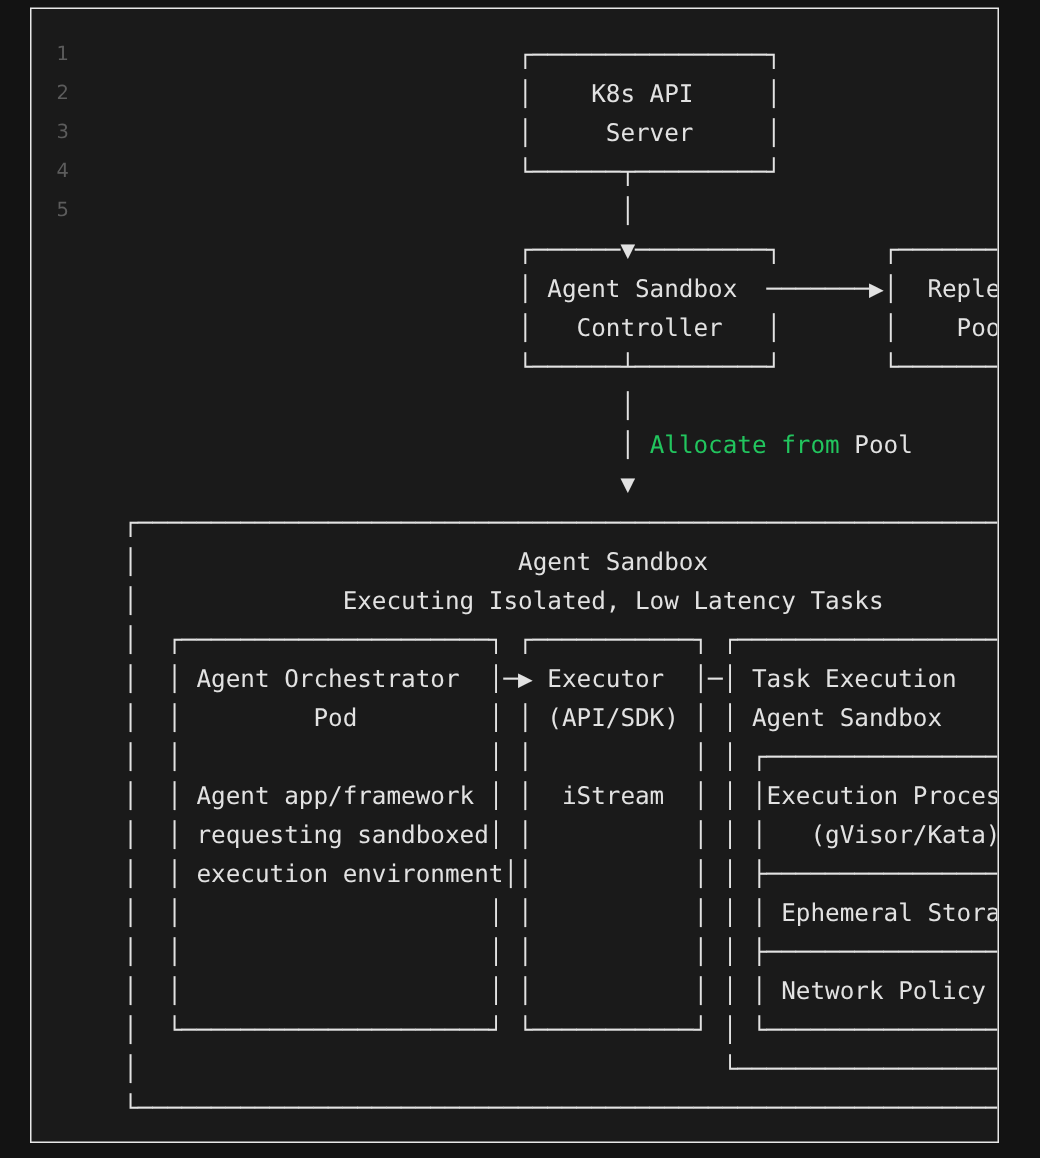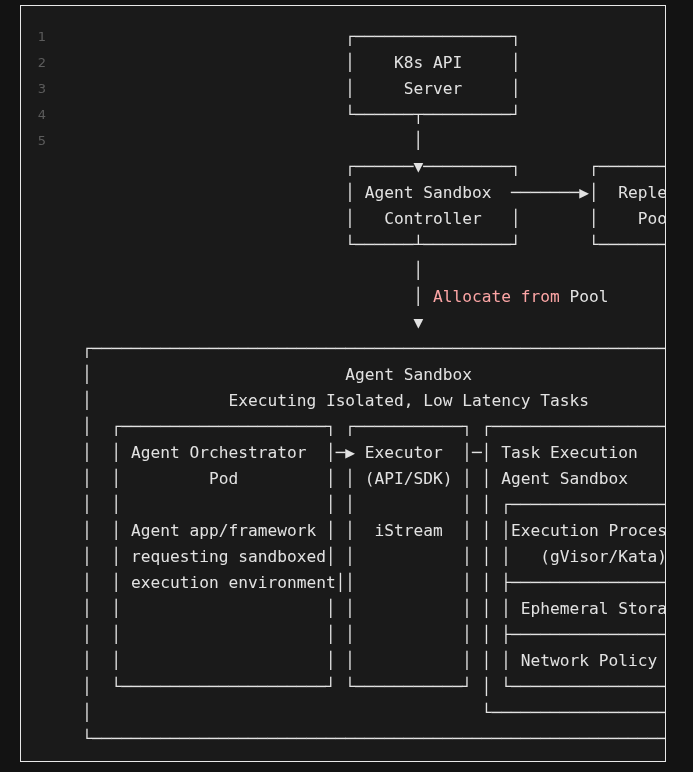--- a/index.html
+++ b/index.html
@@ -64,21 +64,21 @@
     margin: 0;
     padding: 0;
     font-family: "DejaVu Sans Mono", "Liberation Mono", monospace;
     font-size: 16.2px;
     line-height: 26px;
     letter-spacing: 0px;
     color: #e2e2e2;
     white-space: pre;
     -webkit-font-smoothing: antialiased;
   }
-  pre.art .kw { color: #fca5a5; }
+  pre.art .kw { color: #22c55e; }
 </style>
 </head>
 <body>
 
 <div id="editor">
   <div id="editor-inner">
 
     <div id="gutter">
       <span class="gutter-num">1</span>
       <span class="gutter-num">2</span>

